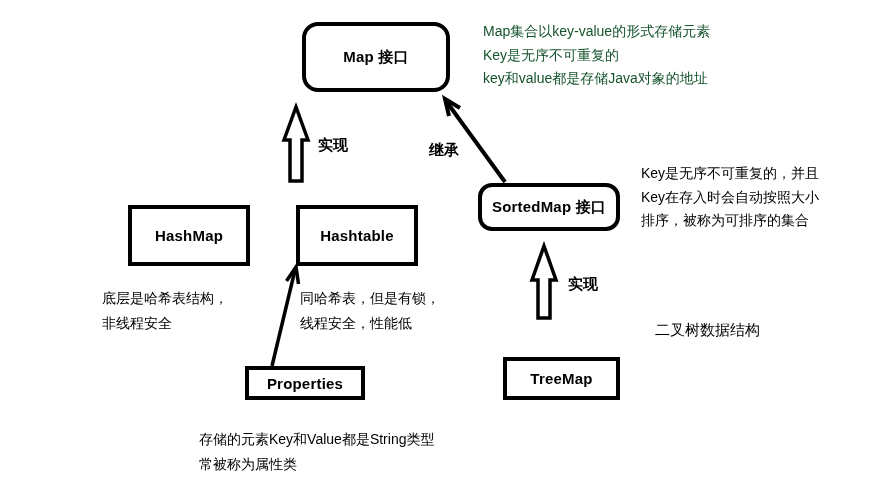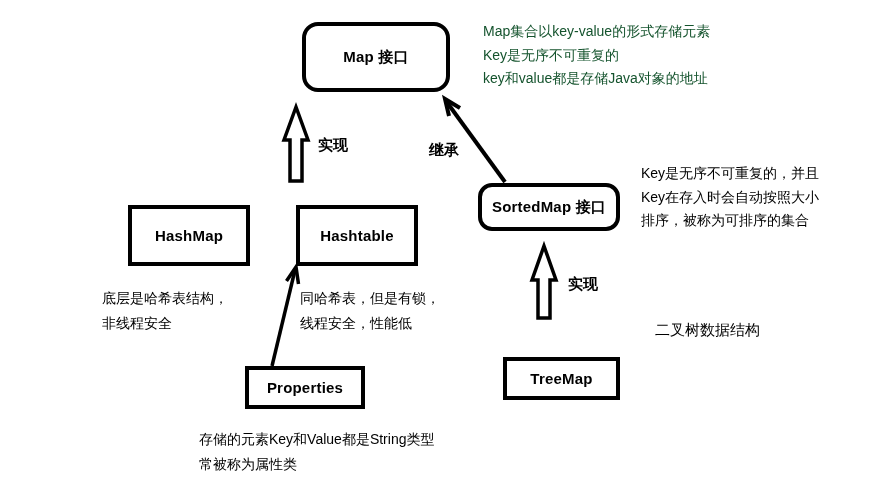--- a/index.html
+++ b/index.html
@@ -92,21 +92,21 @@
   </div>
 
   <div class="node rounded" style="left:478px; top:183px; width:142px; height:48px; border-radius:14px;">
     <span>SortedMap 接口</span>
   </div>
 
   <div class="node" style="left:503px; top:325px; width:117px; height:43px;margin-top:32px;">
     <span>TreeMap</span>
   </div>
 
-  <div class="node" style="left:245px; top:366px; width:120px; height:43px;">
+  <div class="node" style="left:245px; top:366px; width:120px; height:34px;">
     <span>Properties</span>
   </div>
 
   <div class="edge-label" style="left:318px; top:136px;">实现</div>
   <div class="edge-label" style="left:429px; top:141px;">继承</div>
   <div class="edge-label" style="left:568px; top:275px;">实现</div>
 
   <div class="note regular" style="left:483px; top:20px;">
     <div>Map集合以key-value的形式存储元素</div>
     <div>Key是无序不可重复的</div>

